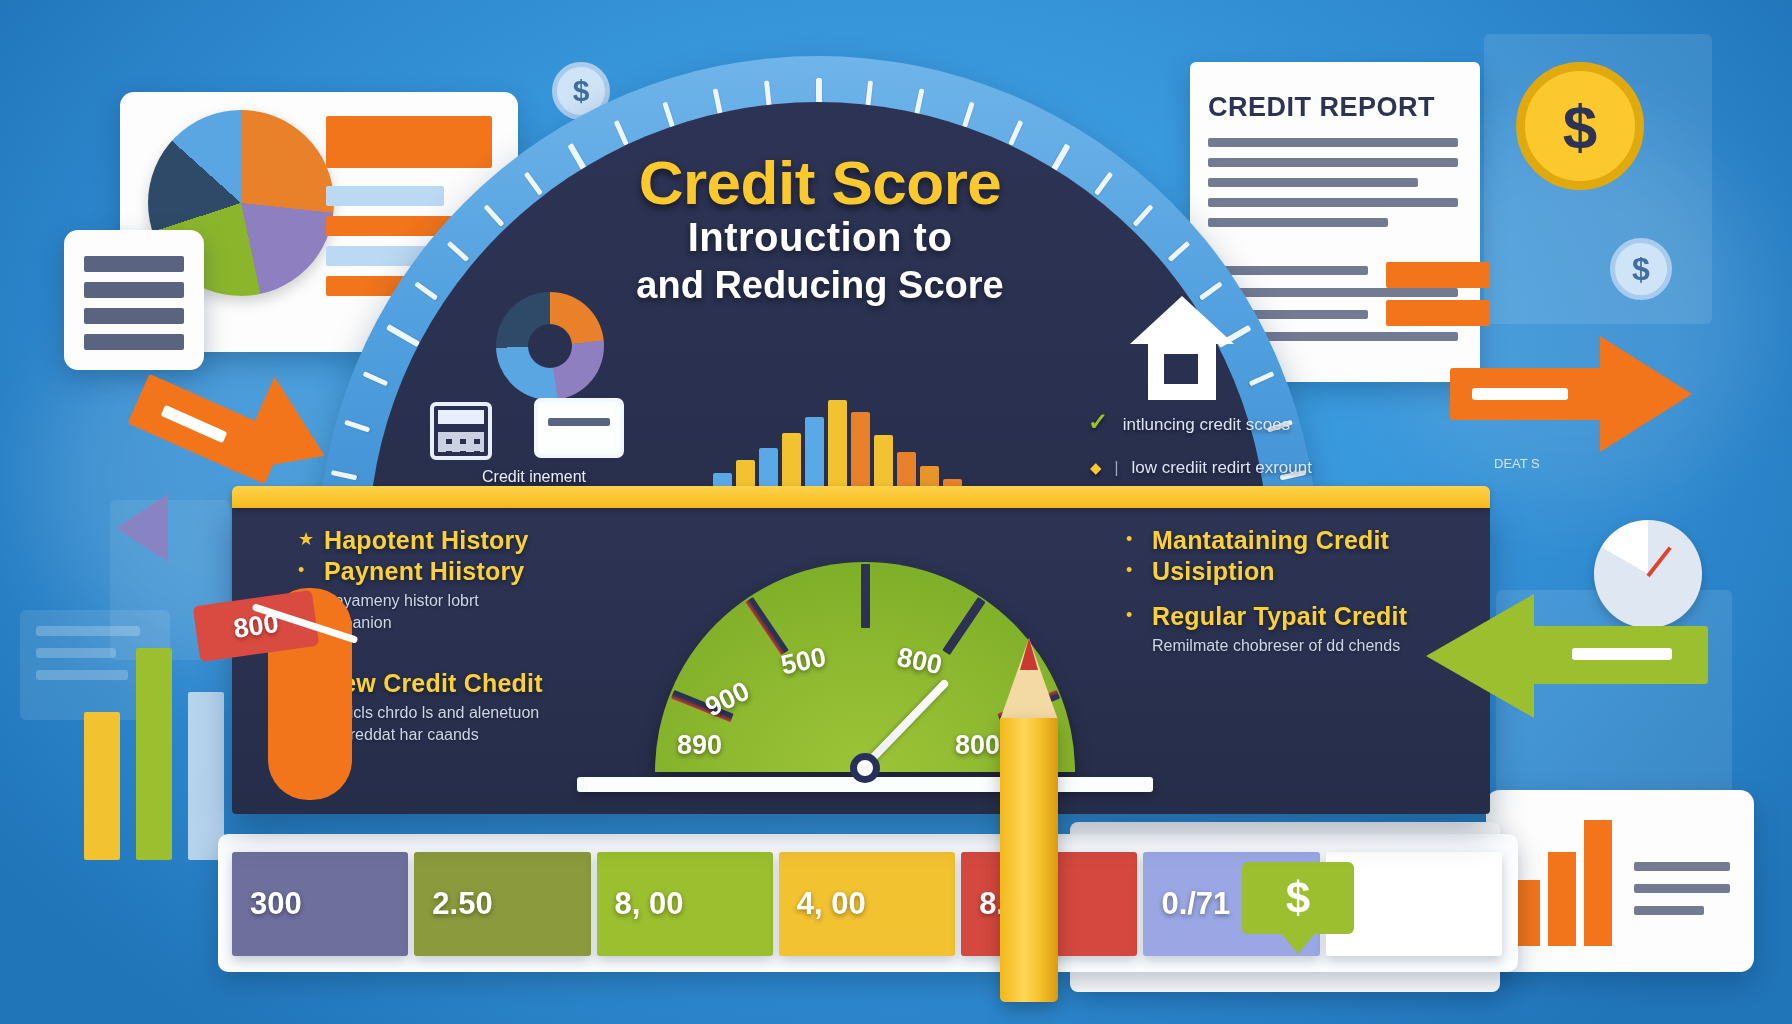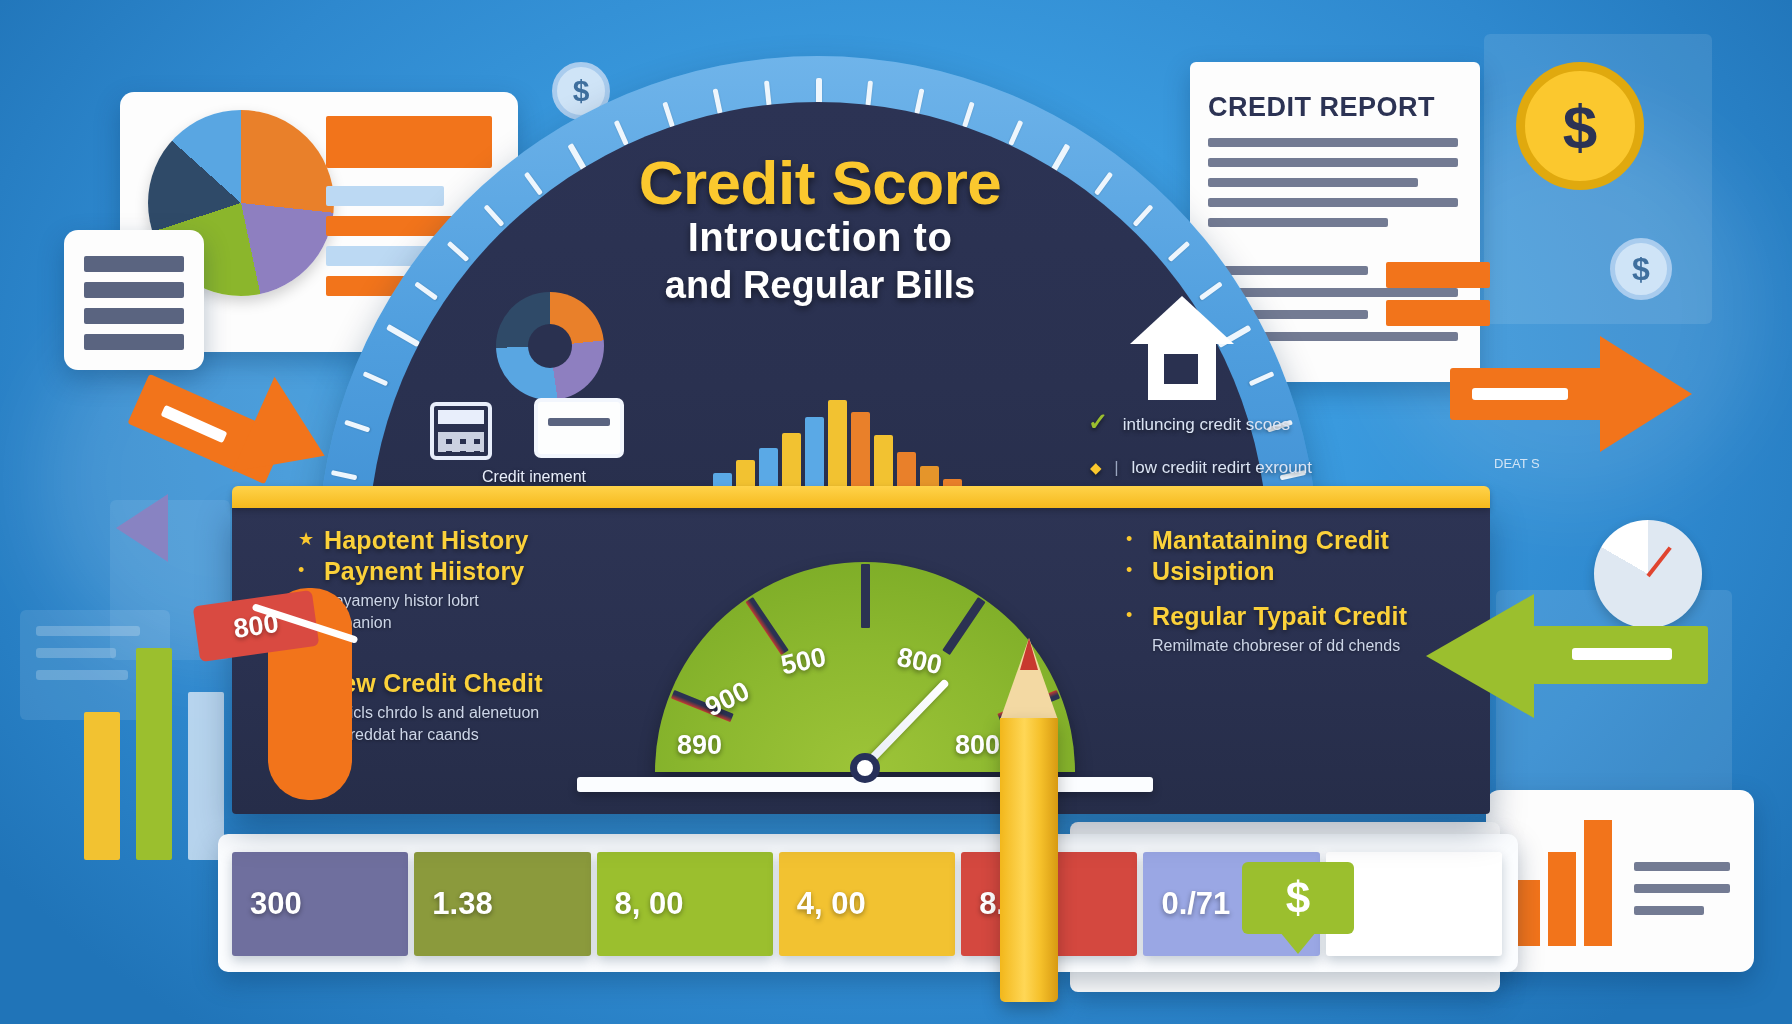--- a/index.html
+++ b/index.html
@@ -408,21 +408,21 @@
         <div class="tick major" style="transform: rotate(90deg);">
           <i></i>
         </div>
       </div>
     <div id="arcInner"></div>
   </div>
 
   <div id="headline">
     <span id="t-line2">Credit Score</span>
     <span id="t-line1">Introuction  to</span>
-    <span id="t-line3">and Regular Bills</span>
+    <span id="t-line3">and Reducing Score</span>
   </div>
 
   <div style="position:absolute;left:496px;top:292px;width:108px;height:108px;border-radius:50%;z-index:26;
        background:conic-gradient(#e9802a 0deg 84deg,#8e7fc0 84deg 172deg,#59a6e2 172deg 268deg,#2f4a68 268deg 360deg);"></div>
   <div style="position:absolute;left:528px;top:324px;width:44px;height:44px;border-radius:50%;background:#2a3150;z-index:27;"></div>
 
   <div class="glyphbox" style="left:430px;top:402px;width:62px;height:58px;border:4px solid #e8eefb;border-radius:6px;"></div>
   <div style="position:absolute;left:438px;top:410px;width:46px;height:14px;background:#e8eefb;z-index:27;"></div>
   <div style="position:absolute;left:438px;top:432px;width:46px;height:20px;z-index:27;
        background:repeating-linear-gradient(90deg,#e8eefb 0 8px,transparent 8px 14px),repeating-linear-gradient(180deg,#e8eefb 0 7px,transparent 7px 12px);opacity:.85;"></div>
@@ -568,21 +568,21 @@
   <div class="newsline" style="left:1094px;top:920px;width:300px;height:10px;"></div>
   <div class="newsline" style="left:1094px;top:944px;width:250px;height:10px;"></div>
   <div style="position:absolute;left:1242px;top:862px;width:112px;height:72px;background:#9bbf2e;border-radius:6px;
               display:flex;align-items:center;justify-content:center;color:#fff;font-size:44px;font-weight:800;z-index:31;">$</div>
   <div style="position:absolute;left:1280px;top:932px;width:0;height:0;
               border-left:18px solid transparent;border-right:18px solid transparent;border-top:22px solid #9bbf2e;z-index:31;"></div>
 
   <div id="swatchBg"></div>
   <div id="swatches">
       <div class="sw" style="background: rgb(111, 111, 158);">300</div>
-      <div class="sw" style="background: rgb(139, 154, 60);">1.38</div>
+      <div class="sw" style="background: rgb(139, 154, 60);">2.50</div>
       <div class="sw" style="background: rgb(155, 191, 46);">8, 00</div>
       <div class="sw" style="background: rgb(242, 194, 49);">4, 00</div>
       <div class="sw" style="background: rgb(212, 72, 63);">8.50</div>
       <div class="sw" style="background: rgb(154, 167, 228);">0./71</div>
       <div class="sw" style="background: rgb(255, 255, 255);"></div>
     </div>
 
 </div>
 
 </body></html>

